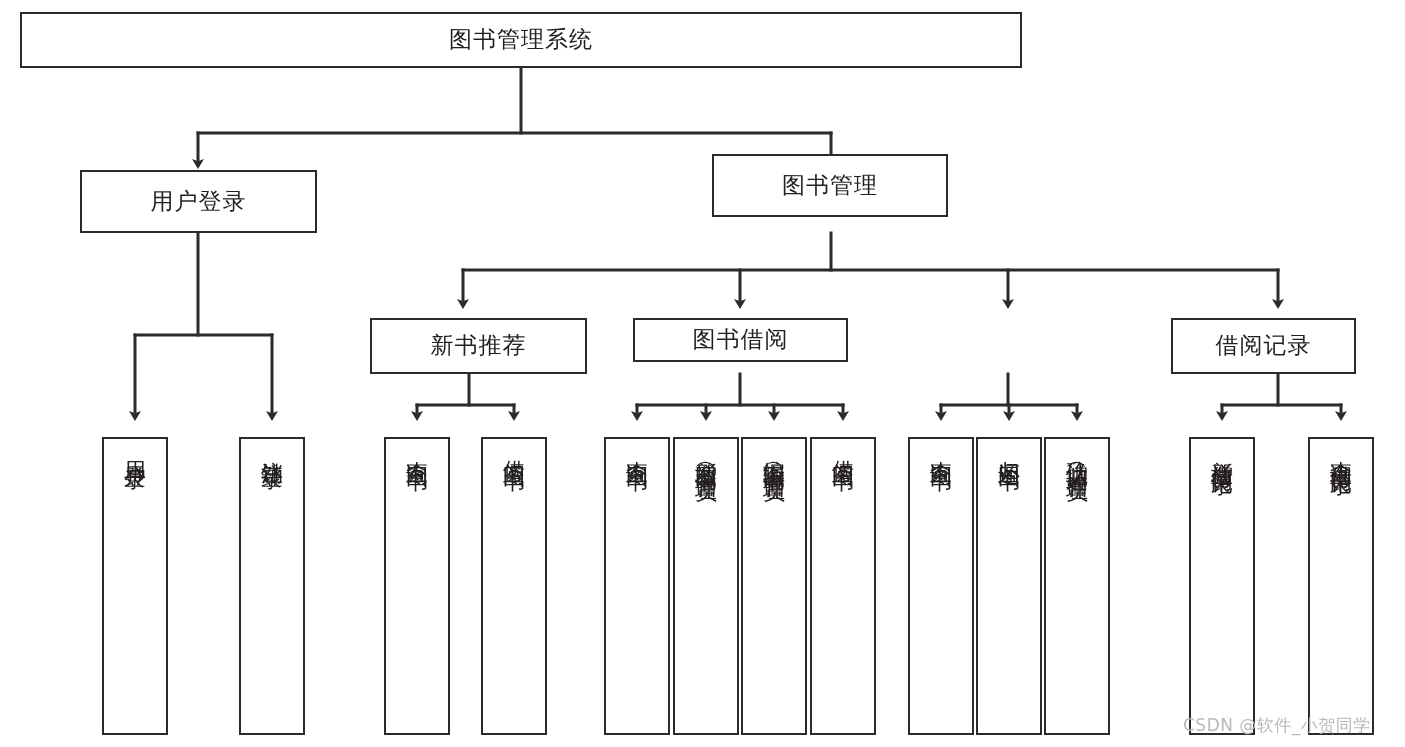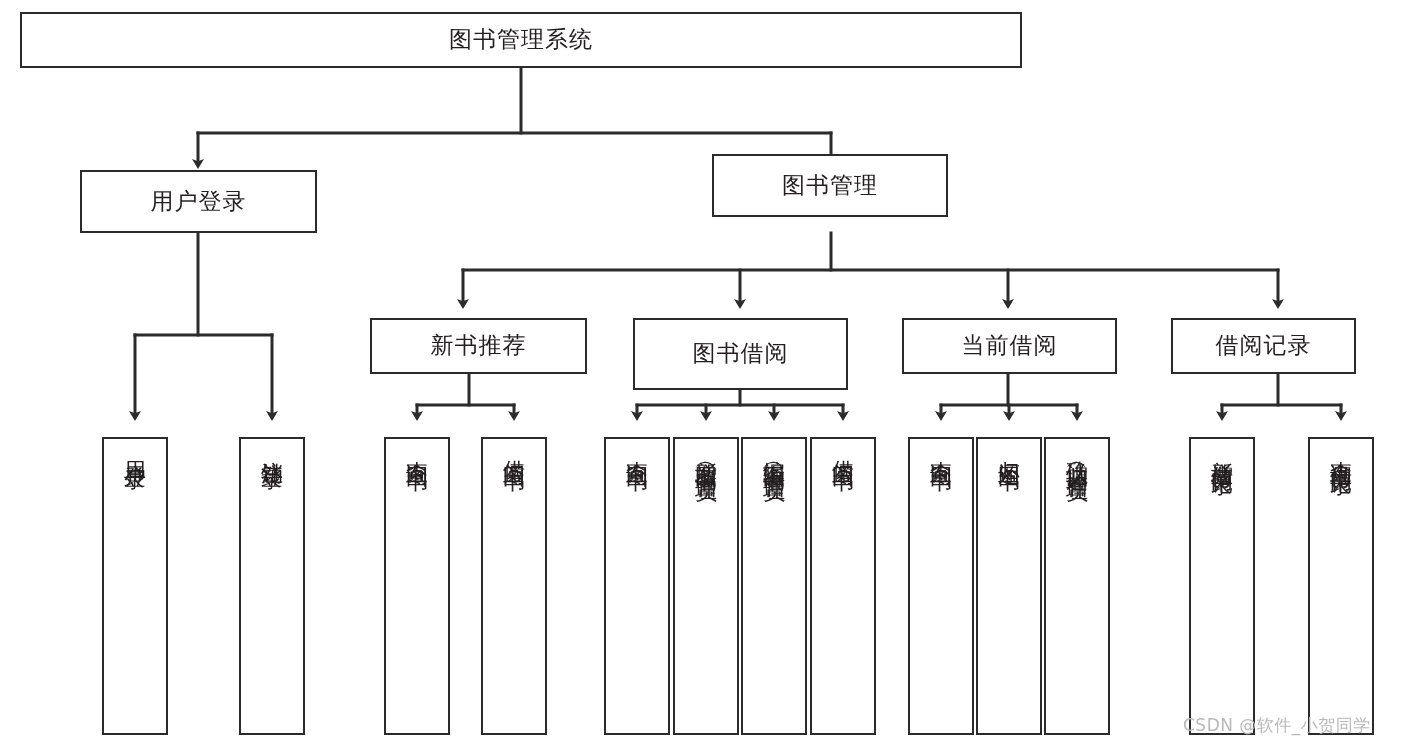--- a/index.html
+++ b/index.html
@@ -109,25 +109,22 @@
   <div class="node horiz" style="left:80px;top:170px;width:237px;height:63px;">
     <span class="label">用户登录</span>
   </div>
   <div class="node horiz" style="left:712px;top:154px;width:236px;height:63px;">
     <span class="label">图书管理</span>
   </div>
 
   <div class="node horiz" style="left:361px;top:318px;width:217px;height:56px;margin-left:9px;">
     <span class="label">新书推荐</span>
   </div>
-  <div class="node horiz" style="left:633px;top:318px;width:215px;height:72px;">
+  <div class="node horiz" style="left:633px;top:318px;width:215px;height:44px;">
     <span class="label">图书借阅</span>
-  </div>
-  <div class="node horiz" style="left:902px;top:318px;width:215px;height:56px;">
-    <span class="label">当前借阅</span>
   </div>
   <div class="node horiz" style="left:1171px;top:318px;width:185px;height:56px;">
     <span class="label">借阅记录</span>
   </div>
 
   <div class="node vert" style="left:102px;top:437px;width:66px;height:298px;">
     <span class="label">用户登录</span>
   </div>
   <div class="node vert" style="left:239px;top:437px;width:66px;height:298px;">
     <span class="label">注销登录</span>

